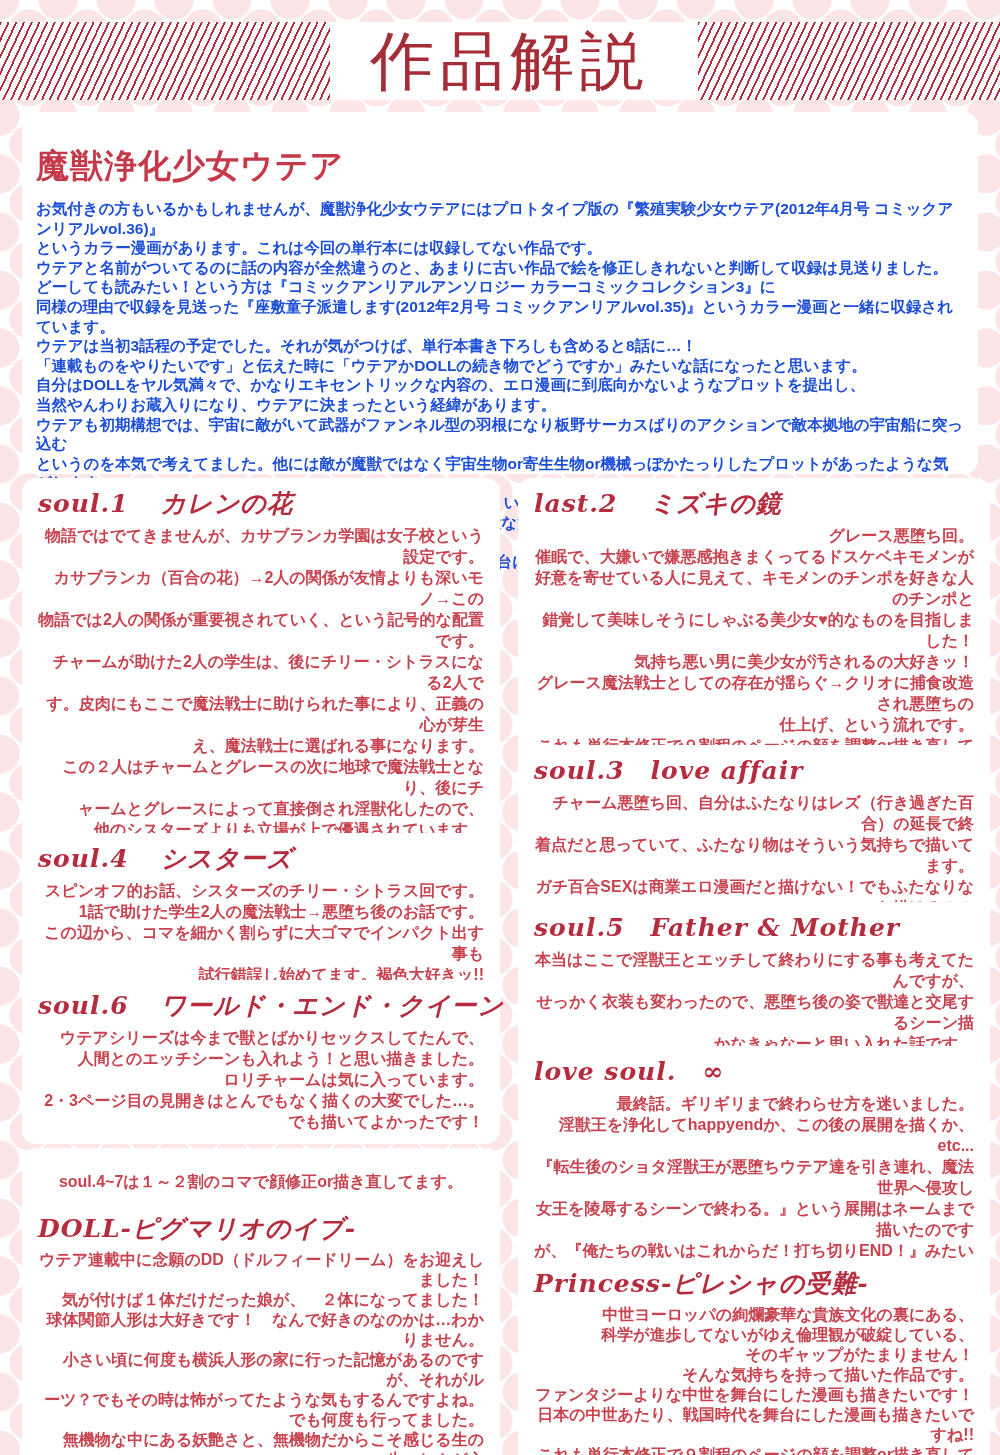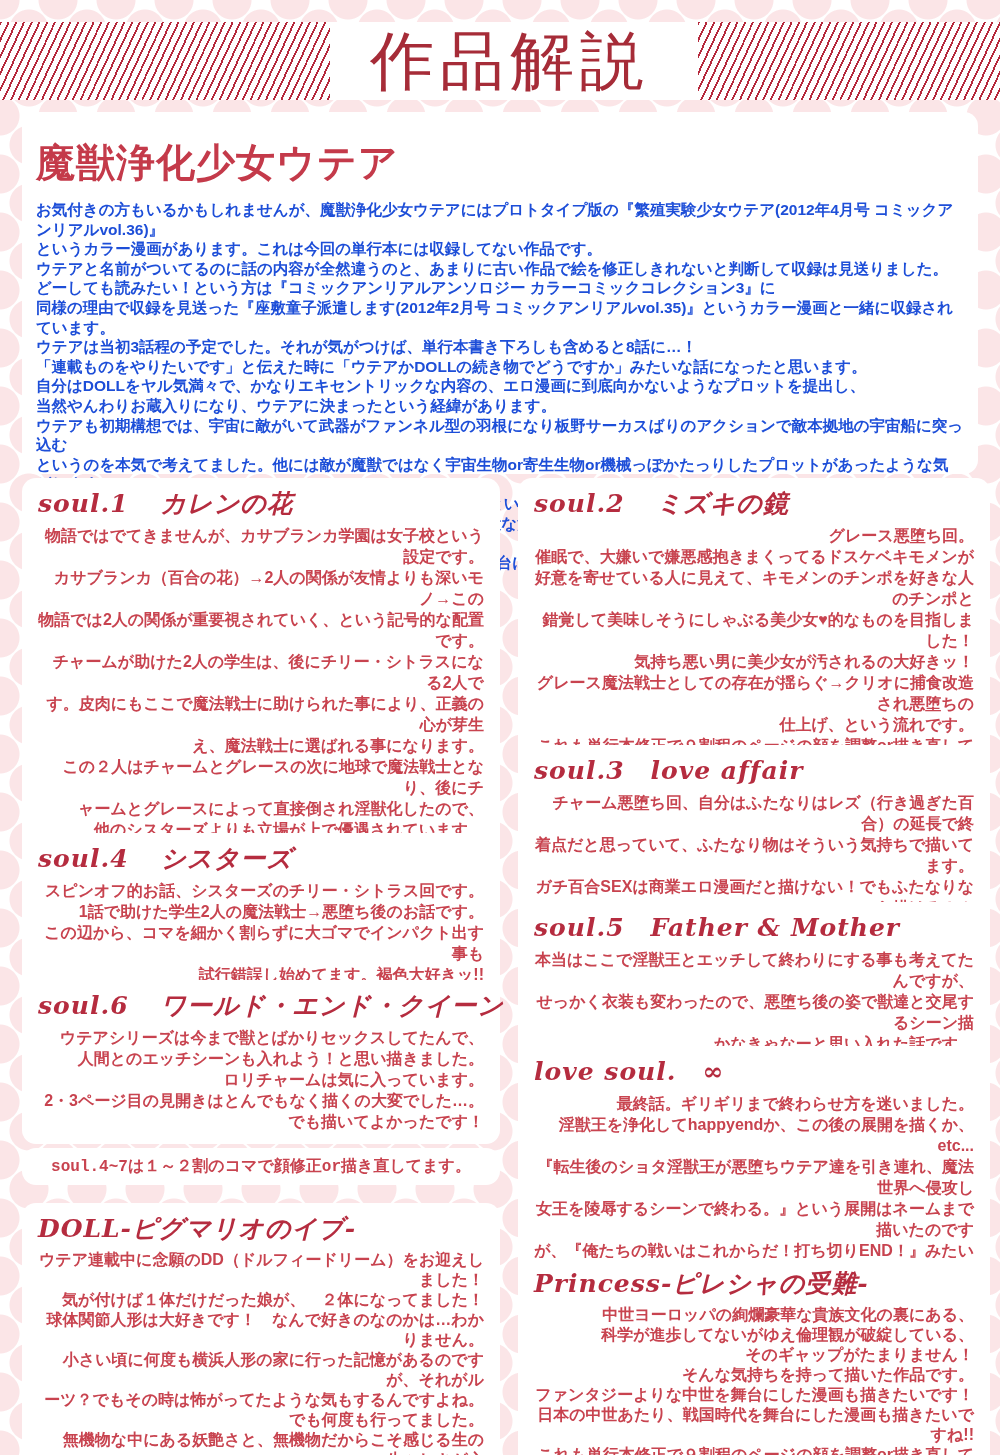--- a/index.html
+++ b/index.html
@@ -33,21 +33,21 @@
     font-size:64px;font-weight:normal;letter-spacing:6px;
     color:#a62c38;line-height:78px;white-space:nowrap;
   }
   
   .panel{
     position:absolute;background:#ffffff;border-radius:14px;
     box-sizing:border-box;
   }
   .intro-panel{left:22px;top:112px;width:956px;height:362px;padding:16px 14px 10px 14px;}
   .main-title{
-    margin:8px 0 10px 0;font-size:39px;font-weight:bold;color:#c43a4a;
+    margin:16px 0 10px 0;font-size:33px;font-weight:bold;color:#c43a4a;
     letter-spacing:1px;
   }
   .intro-text{
     margin:0;font-size:15.5px;font-weight:bold;line-height:19.6px;
     color:#1d4ed8;white-space:pre-line;
   }
   
   .sec{width:478px;padding:10px 16px 12px 16px;}
   .sec.left{left:22px;}
   .sec.right{left:518px;width:472px;}
@@ -56,23 +56,22 @@
     color:#b52c3f;white-space:nowrap;
   }
   .h-en{font-family:"DejaVu Serif","Liberation Serif",serif;font-weight:bold;letter-spacing:1px;text-align:right;}
   .h-jp{font-weight:bold;margin-left:32px;letter-spacing:1px;}
   .sec-body{
     margin:0;font-size:16px;font-weight:bold;line-height:21px;
     color:#c8434f;white-space:pre-line;text-align:right;
   }
   .sec-body.tight{line-height:20px;}
   .note-panel{
-    left:22px;top:1148px;width:478px;padding:8px 10px;
+    left:22px;top:1148px;width:478px;padding:24px 10px;
     text-align:center;
-    font-family:Liberation Mono, monospace;
   }
   .note-text{
     margin:0;font-size:16px;font-weight:bold;color:#c8434f;
   }
 </style>
 </head>
 <body>
 
 <div class="page">
 
@@ -147,21 +146,21 @@
 小さい頃に何度も横浜人形の家に行った記憶があるのですが、それがル
 ーツ？でもその時は怖がってたような気もするんですよね。
 でも何度も行ってました。
 無機物な中にある妖艶さと、無機物だからこそ感じる生の生々しさが心
 にグッと来るのかもしれません。
 ドールをネタにした漫画はもとガッツリ描きたいです。
 単行本修正でほぼ全ページの顔を調整or描き直してます。</p>
   </section>
 
   <section class="panel sec right" style="top:478px;">
-    <h2 class="sec-h"><span class="h-en">soul.2</span><span class="h-jp">ミズキの鏡</span></h2>
+    <h2 class="sec-h"><span class="h-en">last.2</span><span class="h-jp">ミズキの鏡</span></h2>
     <p class="sec-body">グレース悪堕ち回。
 催眠で、大嫌いで嫌悪感抱きまくってるドスケベキモメンが
 好意を寄せている人に見えて、キモメンのチンポを好きな人のチンポと
 錯覚して美味しそうにしゃぶる美少女♥的なものを目指しました！
 気持ち悪い男に美少女が汚されるの大好きッ！
 グレース魔法戦士としての存在が揺らぐ→クリオに捕食改造され悪堕ちの
 仕上げ、という流れです。
 これも単行本修正で９割程のページの顔を調整or描き直してます。
 ミヅキの名前の由来がハナミズキ（花言葉:「私の思いを受けて下さい」
 「華やかな恋」「返礼」）なので、タイトルはミ{ズ}キになってます。</p>

